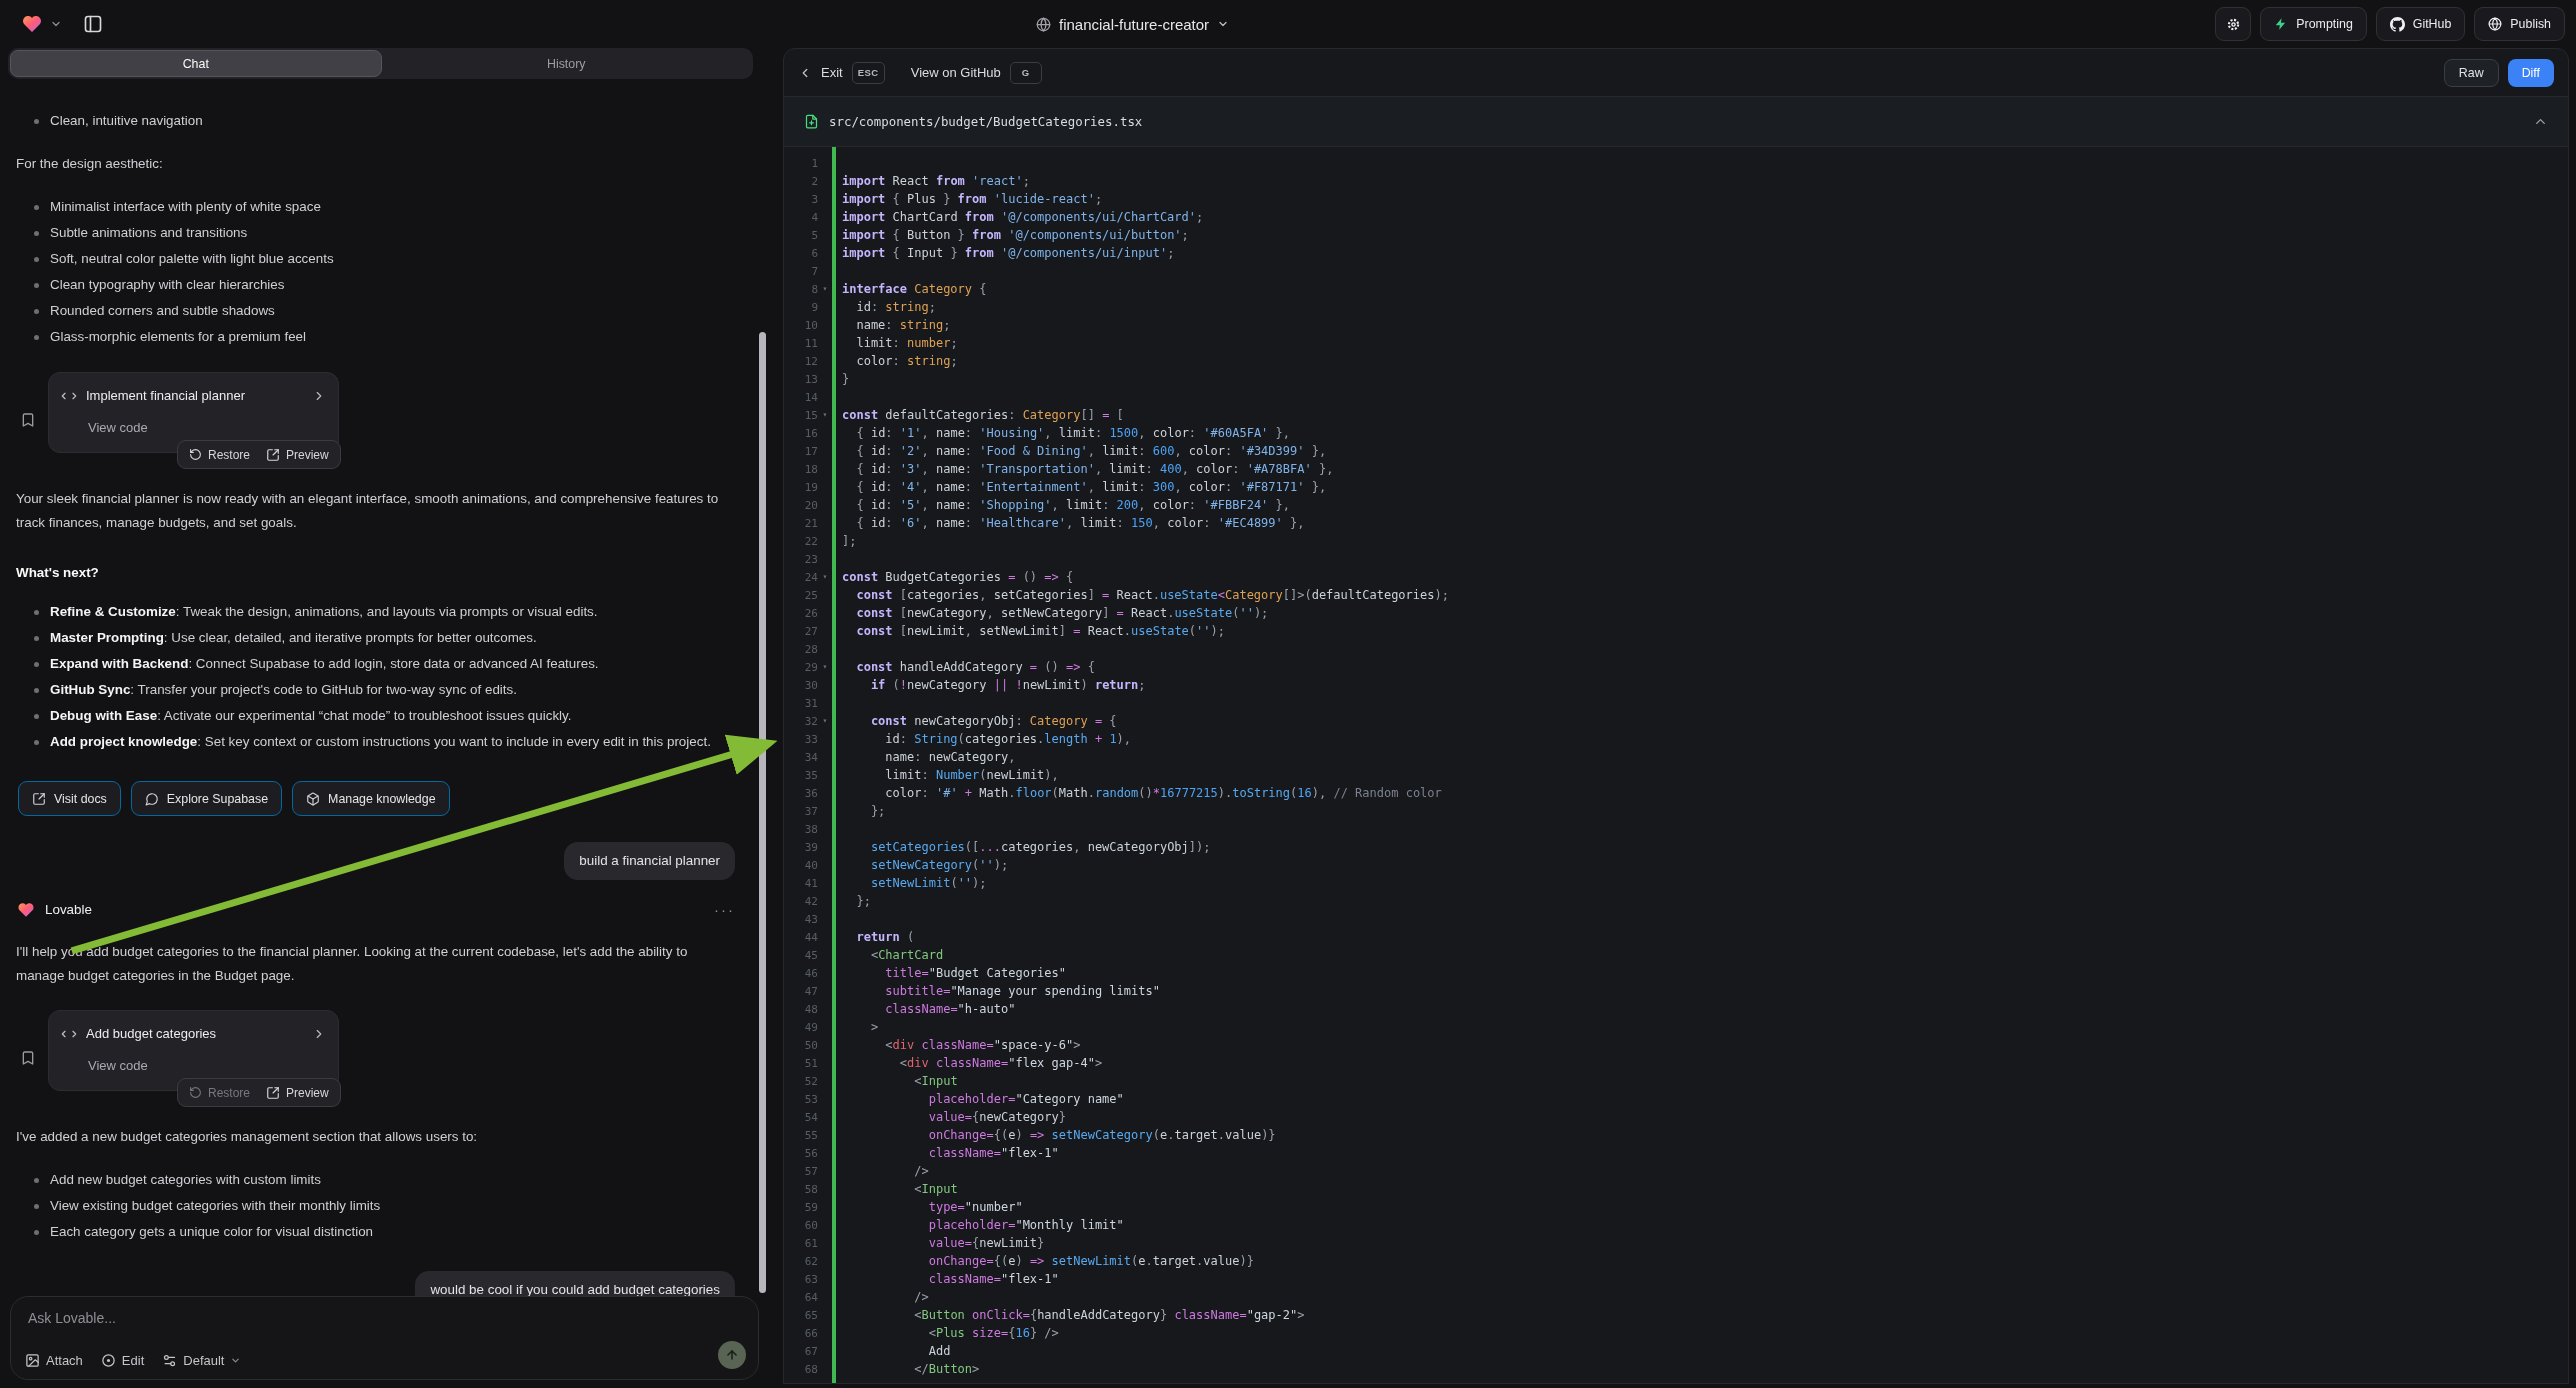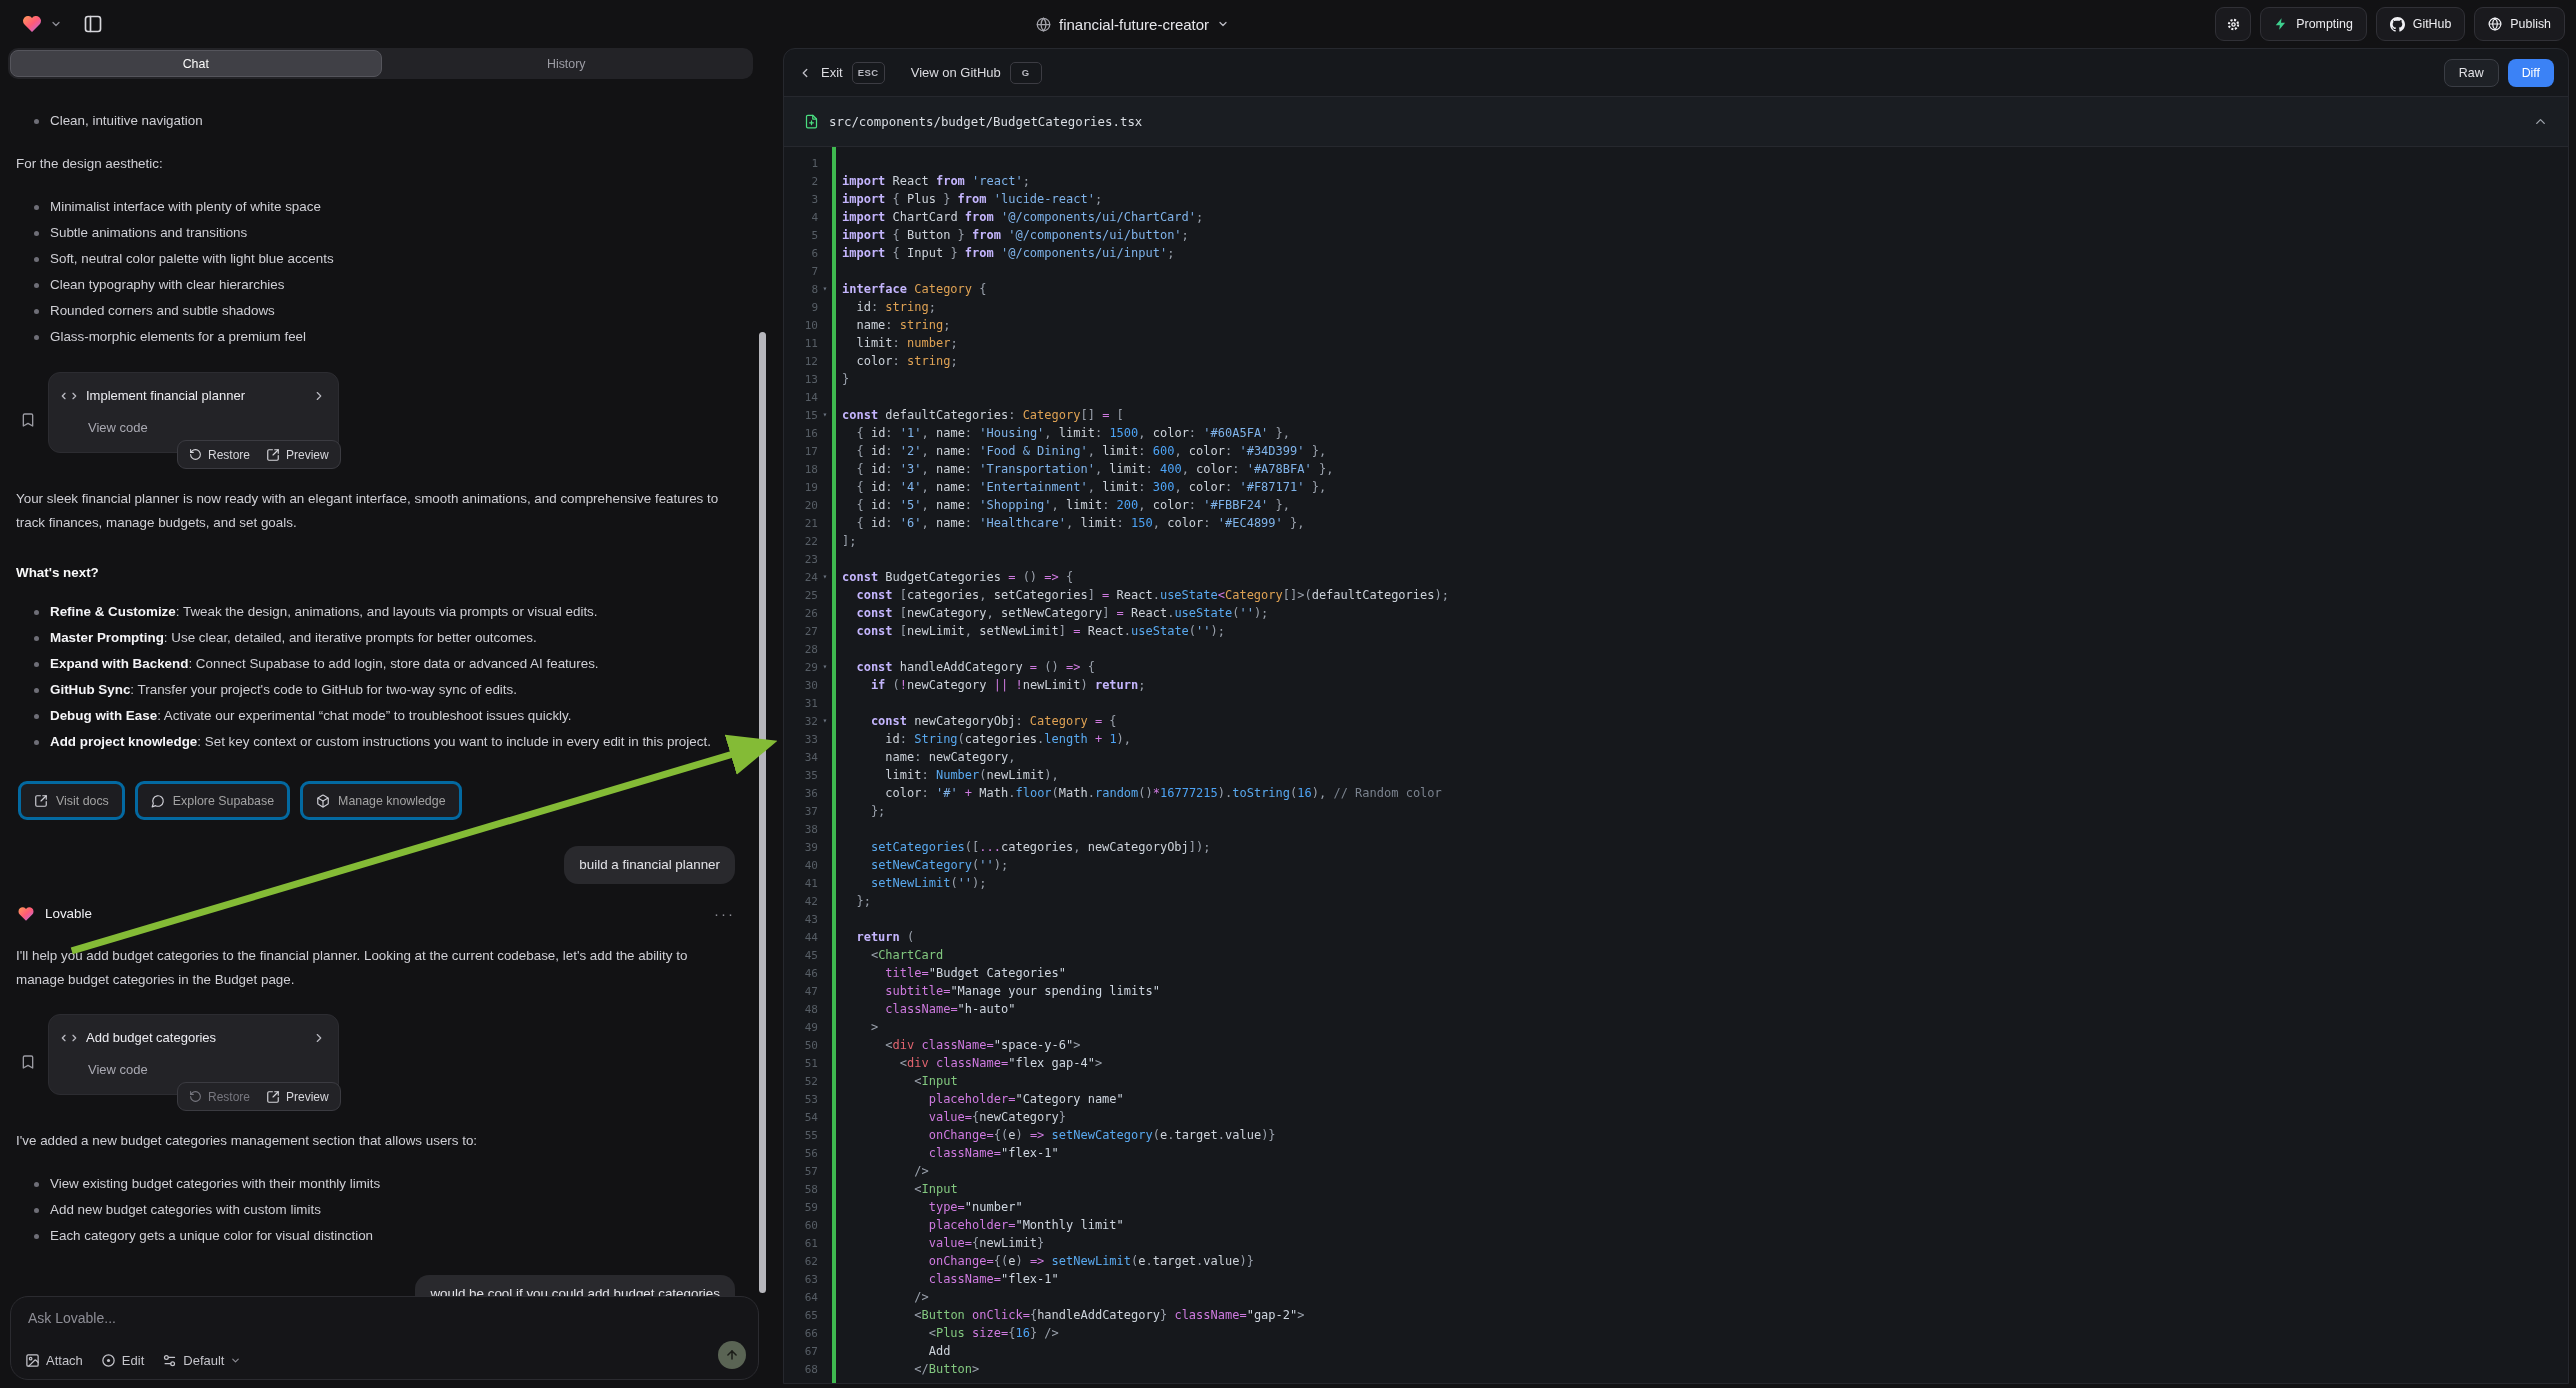--- a/index.html
+++ b/index.html
@@ -33,21 +33,21 @@
   .vwrap{display:flex;flex-direction:column;}
   .vcard{width:291px;box-sizing:border-box;background:#232327;border:1px solid #2c2c31;border-radius:12px;padding:11px 12px 12px;cursor:pointer;}
   .vcard-top{display:flex;align-items:center;gap:9px;color:#ececf1;font-size:13px;}
   .vcard-top .spacer{flex:1;}
   .vlink{margin:8px 0 0 27px;font-size:13px;color:#a9a9b2;cursor:pointer;}
   .vpill{align-self:flex-start;margin:-13px 0 0 129px;display:inline-flex;align-items:center;gap:16px;height:27px;padding:0 11px;background:#232327;border:1px solid #3b3b41;border-radius:9px;font-size:12px;color:#d6d6db;position:relative;z-index:2;}
   .vact{display:inline-flex;align-items:center;gap:6px;cursor:pointer;}
   .vact.dim{color:#77777f;}
   .bookmark-slot{margin-top:6px;color:#9a9aa2;cursor:pointer;}
   .chips{display:flex;gap:10px;margin:26px 0 0 2px;}
-  .chip{height:33px;display:inline-flex;align-items:center;gap:8px;padding:0 13px;background:#1d1d21;border:3px solid #0369a1;border-radius:9px;font-size:12.4px;color:#a3a3a3;cursor:pointer;}
+  .chip{height:33px;display:inline-flex;align-items:center;gap:8px;padding:0 13px;background:#1d1d21;border:1px solid #0369a1;border-radius:9px;font-size:12.4px;color:#e5e5e5;cursor:pointer;}
   .ubrow{display:flex;justify-content:flex-end;margin:26px 0 0;}
   .ububble{max-width:518px;background:#29292d;border-radius:14px;padding:9px 15px;font-size:13.4px;color:#e3e3e8;line-height:20px;}
   .lvheader{display:flex;align-items:center;gap:9px;margin:18px 0 0;}
   .lvname{font-size:13.4px;color:#f0f0f4;}
   .lvmenu{margin-left:auto;color:#8b8b93;font-size:15px;letter-spacing:2px;cursor:pointer;}
   #chat-scrollbar{position:absolute;left:759px;top:284px;width:7px;height:961px;border-radius:4px;background:#c9c9ce;opacity:.9;cursor:pointer;}
 
   
   #askbox{position:absolute;left:10px;bottom:8px;width:749px;height:84px;background:#151518;border:1px solid #2b2b30;border-radius:18px;box-sizing:border-box;}
   #ask-placeholder{position:absolute;left:17px;top:13px;font-size:14px;color:#8e8e96;}
@@ -326,22 +326,22 @@
                     <path d="M15 3h6v6"></path>
                   </svg>
                 </span>
                 <span>Preview</span>
               </span>
           </div>
         </div>
       </div>
         <p class="para">I've added a new budget categories management section that allows users to:</p>
         <ul class="blist">
+          <li><span class="dot"></span>Add new budget categories with custom limits</li>
           <li><span class="dot"></span>View existing budget categories with their monthly limits</li>
-          <li><span class="dot"></span>Add new budget categories with custom limits</li>
           <li><span class="dot"></span>Each category gets a unique color for visual distinction</li>
         </ul>
         <div class="ubrow">
           <div class="ububble">would be cool if you could add budget categories</div>
         </div>
       </div>
     <div id="chat-scrollbar"></div>
 
     <div id="askbox">
       <div id="ask-placeholder">Ask Lovable...</div>

